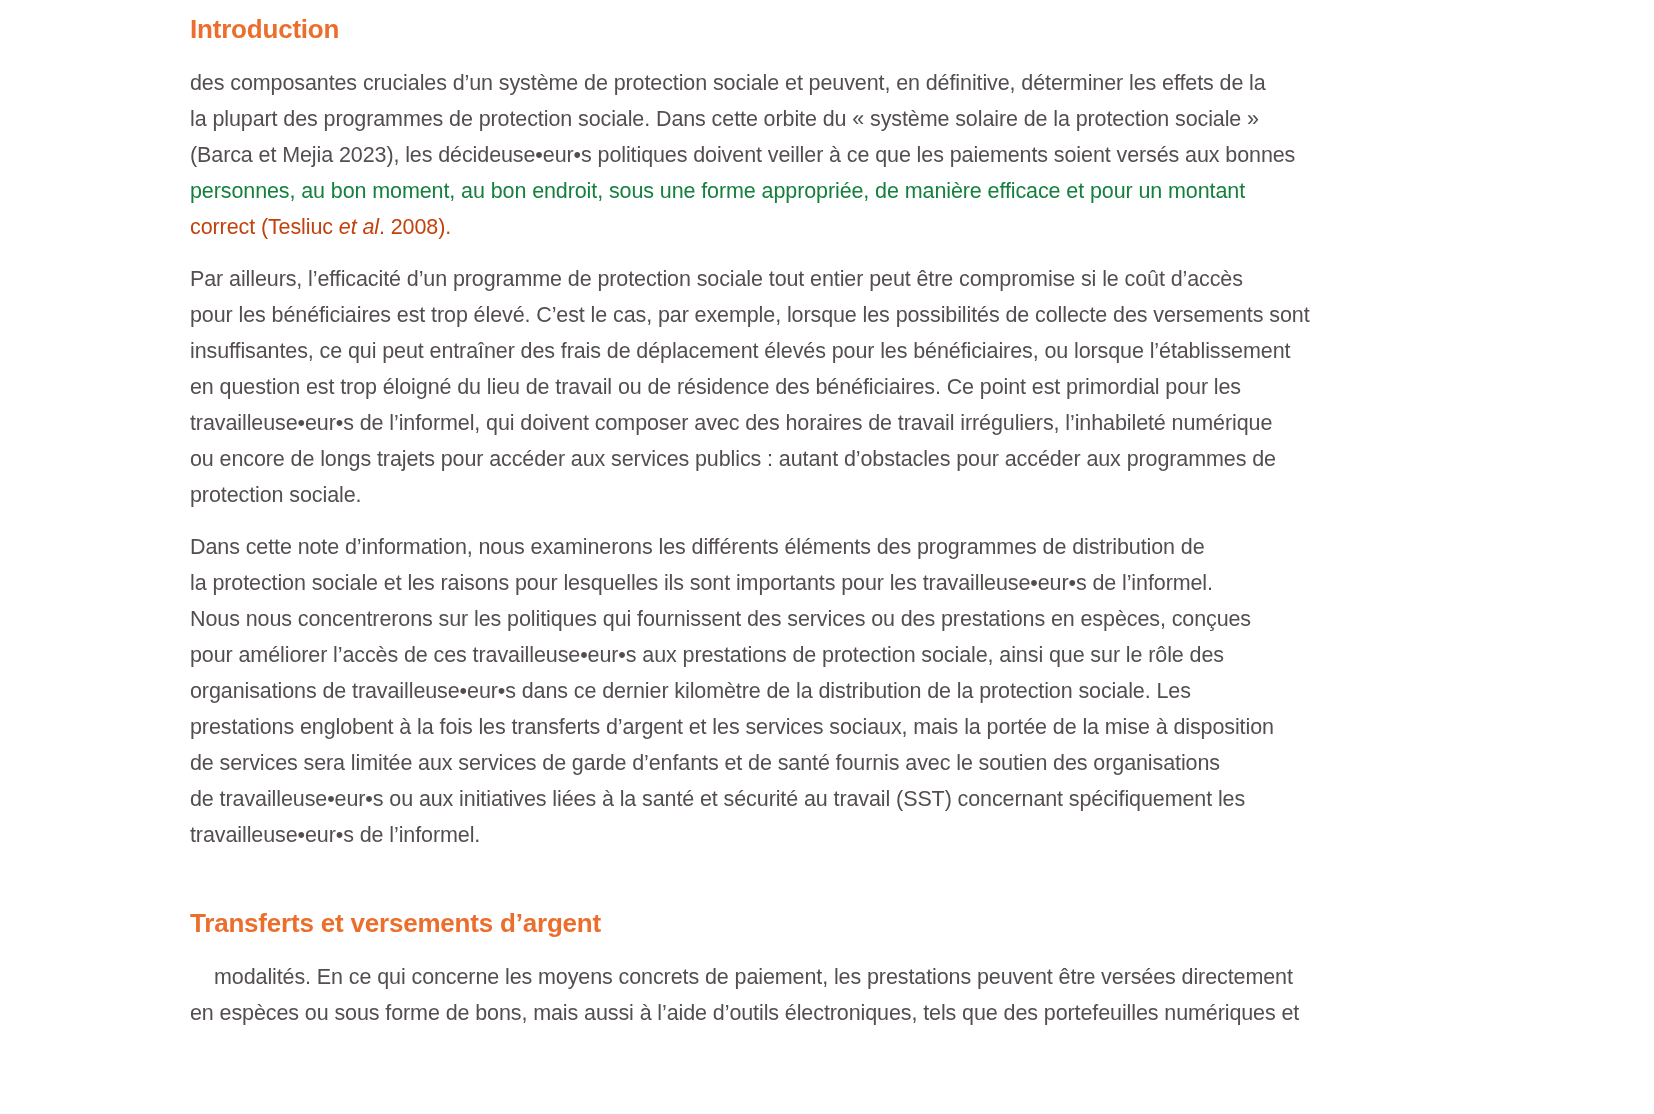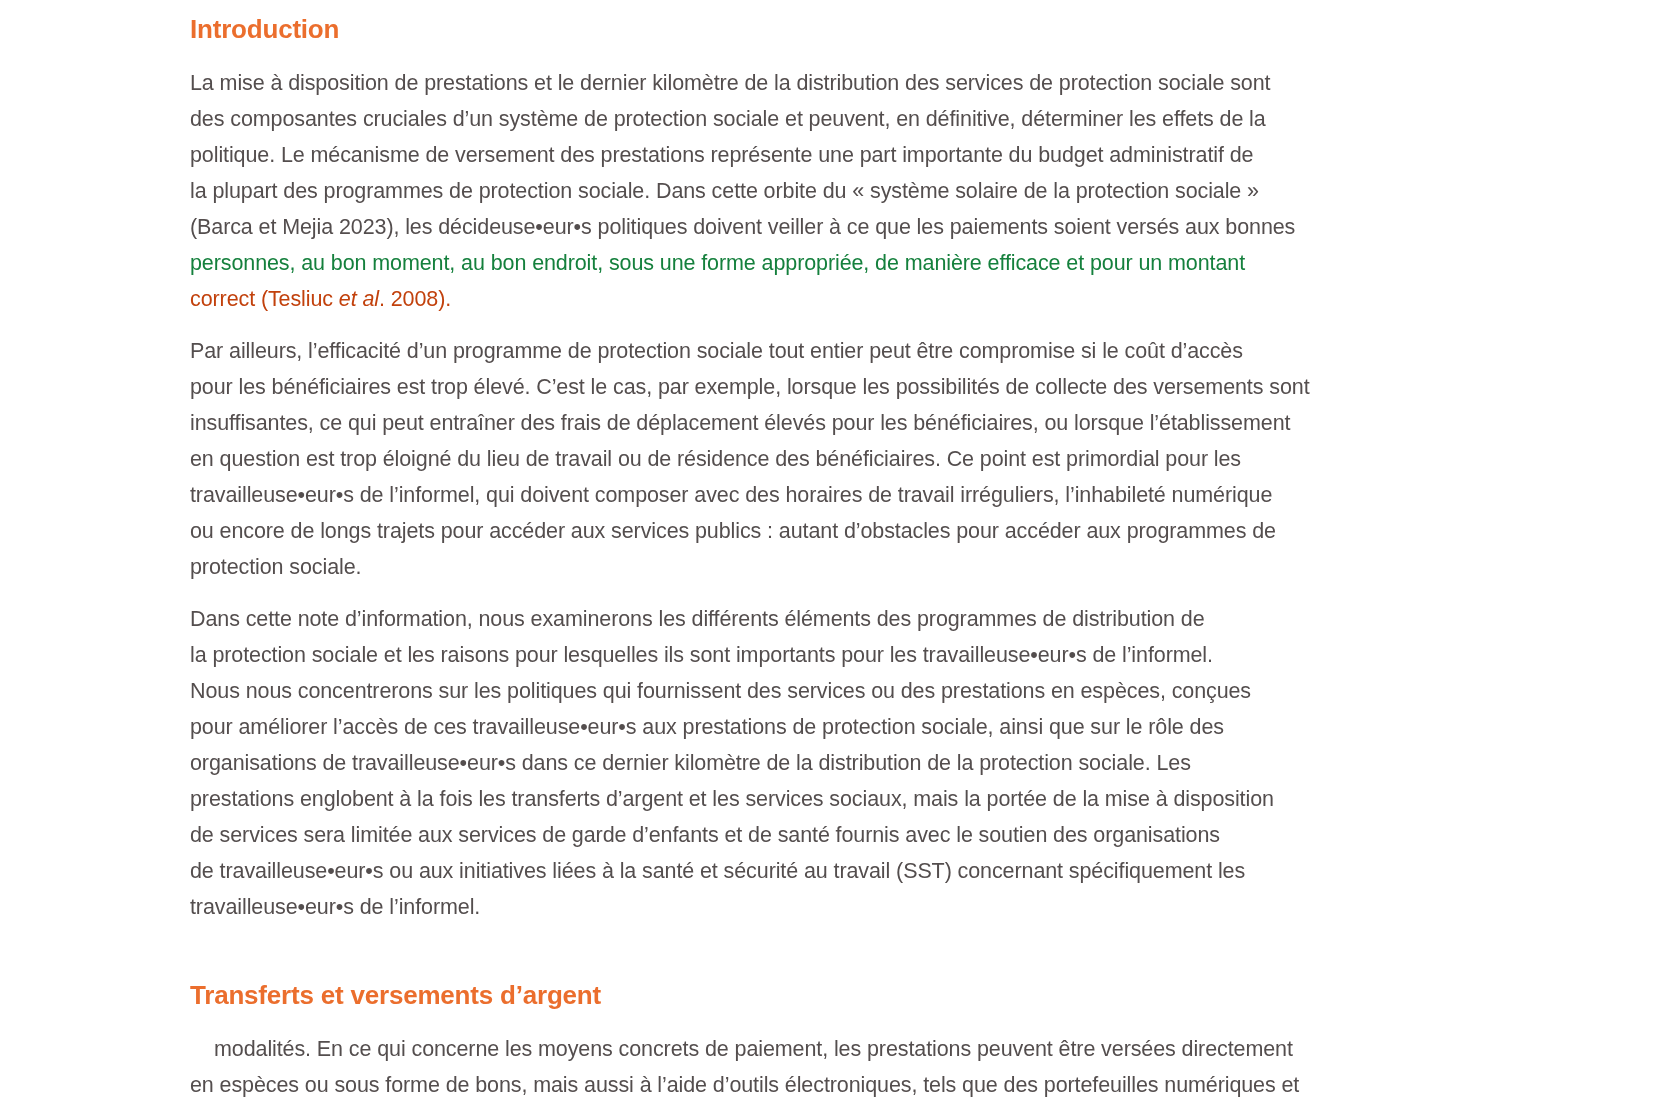--- a/index.html
+++ b/index.html
@@ -57,23 +57,21 @@
     font-style: italic;
   }
 </style>
 </head>
 <body style="background: rgb(255, 255, 255);">
 
 <div class="page">
   <article class="content-column">
       <h2 class="section-heading" style="color: rgb(235, 110, 45);">Introduction</h2>
       <p class="para" style="color: rgb(84, 78, 78);">
-        <span class="line" style="color: rgb(84, 78, 78);">La mise à disposition de prestations et le dernier kilomètre de la distribution des services de protection sociale sont</span>
         <span class="line" style="color: rgb(84, 78, 78);">des composantes cruciales d’un système de protection sociale et peuvent, en définitive, déterminer les effets de la</span>
-        <span class="line" style="color: rgb(84, 78, 78);">politique. Le mécanisme de versement des prestations représente une part importante du budget administratif de</span>
         <span class="line" style="color: rgb(84, 78, 78);">la plupart des programmes de protection sociale. Dans cette orbite du « système solaire de la protection sociale »</span>
         <span class="line" style="color: rgb(84, 78, 78);">(Barca et Mejia 2023), les décideuse•eur•s politiques doivent veiller à ce que les paiements soient versés aux bonnes</span>
         <span class="line" style="color: #15803d;">personnes, au bon moment, au bon endroit, sous une forme appropriée, de manière efficace et pour un montant</span>
         <span class="line" style="color: #c2410c;">correct (Tesliuc <em>et al</em>. 2008).</span>
       </p>
       <p class="para" style="color: rgb(84, 78, 78);">
         <span class="line" style="color: rgb(84, 78, 78);">Par ailleurs, l’efficacité d’un programme de protection sociale tout entier peut être compromise si le coût d’accès</span>
         <span class="line" style="color: rgb(84, 78, 78);">pour les bénéficiaires est trop élevé. C’est le cas, par exemple, lorsque les possibilités de collecte des versements sont</span>
         <span class="line" style="color: rgb(84, 78, 78);">insuffisantes, ce qui peut entraîner des frais de déplacement élevés pour les bénéficiaires, ou lorsque l’établissement</span>
         <span class="line" style="color: rgb(84, 78, 78);">en question est trop éloigné du lieu de travail ou de résidence des bénéficiaires. Ce point est primordial pour les</span>

